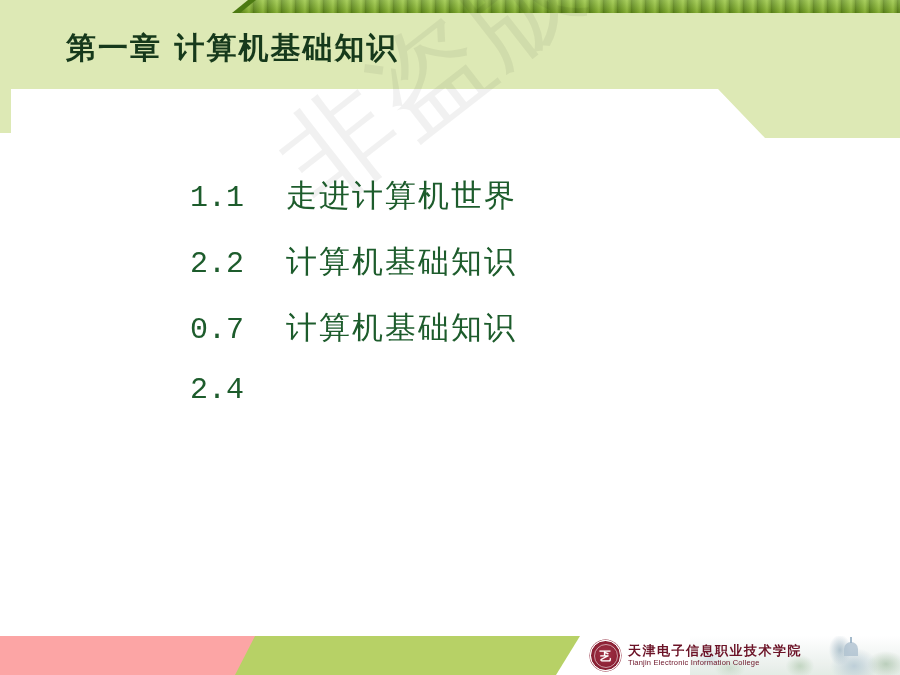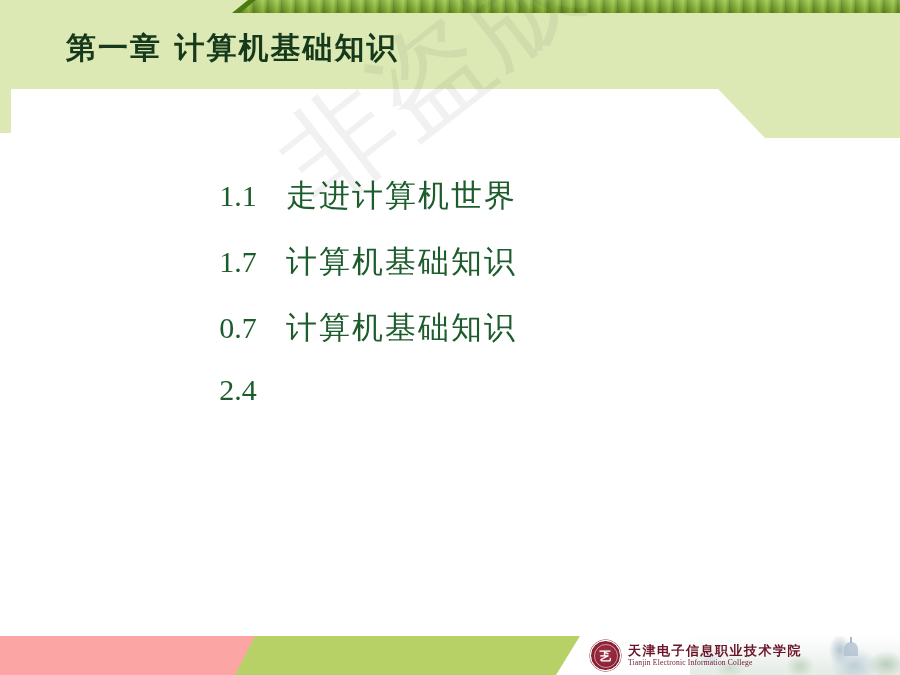--- a/index.html
+++ b/index.html
@@ -121,27 +121,26 @@
     top: 175px;
     z-index: 6;
     width: 640px;
   }
   .agenda-row {
     display: flex;
     align-items: baseline;
     height: 66px;
   }
   .agenda-num {
-    font-family: Liberation Serif, serif;
+    font-family: Liberation Mono, monospace;
     font-size: 30px;
     color: #1d5c2c;
     width: 96px;
     flex: 0 0 96px;
     letter-spacing: 0px;
-    text-align: center;
   }
   .agenda-label {
     font-family: Liberation Sans, sans-serif;
     font-size: 31px;
     color: #1d5c2c;
     letter-spacing: 2px;
     white-space: nowrap;
   }
 
   
@@ -254,21 +253,21 @@
   .logo-cn {
     font-family: "DejaVu Serif", "Liberation Serif", serif;
     font-size: 13px;
     font-weight: bold;
     color: #6b1226;
     letter-spacing: 1.5px;
     white-space: nowrap;
   }
   .logo-en {
     margin-top: 2px;
-    font-family: Liberation Serif, serif;
+    font-family: Liberation Sans, sans-serif;
     font-size: 7.5px;
     color: #6b1226;
     letter-spacing: 0.2px;
     white-space: nowrap;
   }
 
   
   .body-area {
     position: absolute;
     left: 0;
@@ -297,21 +296,21 @@
   <div class="watermark">非盗版水印</div>
 
   <div class="agenda">
 
     <div class="agenda-row">
       <span class="agenda-num">1.1</span>
       <span class="agenda-label">走进计算机世界</span>
     </div>
 
     <div class="agenda-row">
-      <span class="agenda-num">1.7</span>
+      <span class="agenda-num">2.2</span>
       <span class="agenda-label">计算机基础知识</span>
     </div>
 
     <div class="agenda-row">
       <span class="agenda-num">0.7</span>
       <span class="agenda-label">计算机基础知识</span>
     </div>
 
     <div class="agenda-row">
       <span class="agenda-num">2.4</span>

